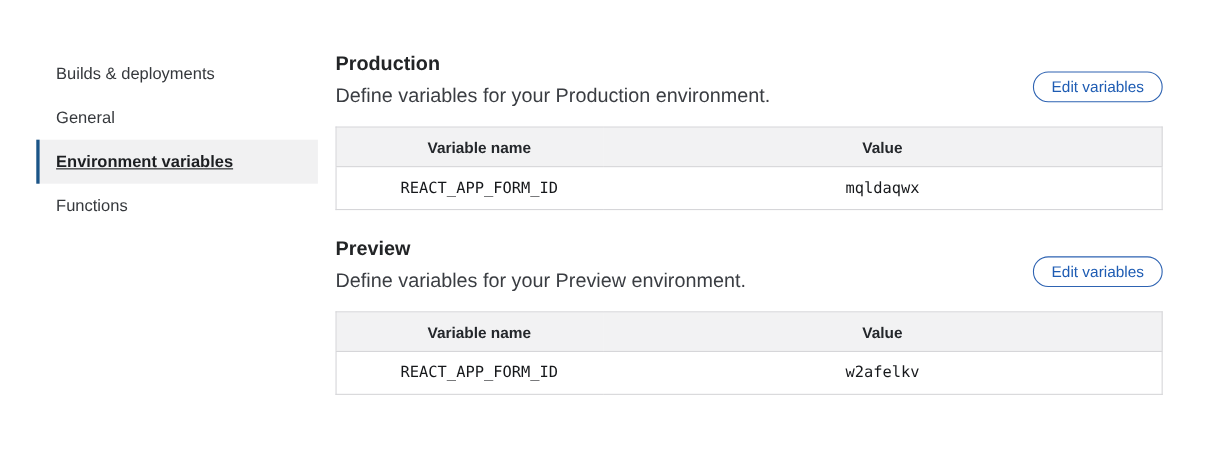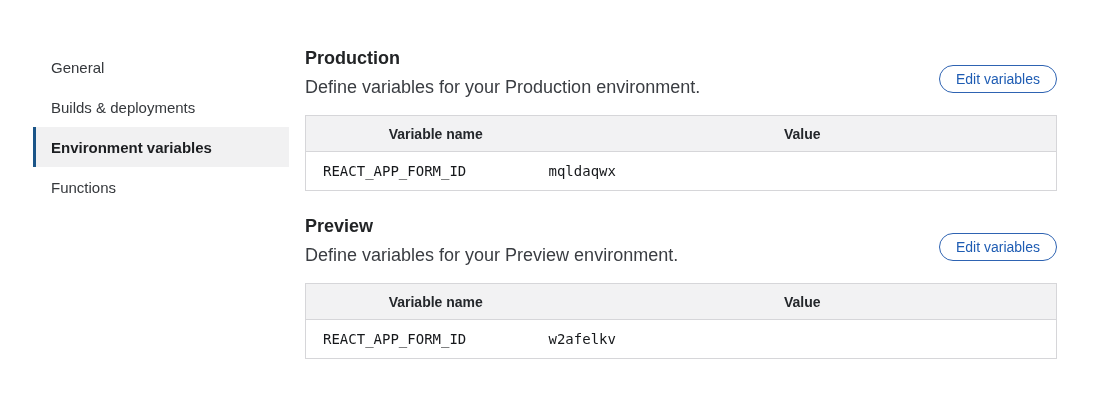--- a/index.html
+++ b/index.html
@@ -28,20 +28,21 @@
     font-size: 15px;
     color: #35383c;
     cursor: pointer;
     box-sizing: border-box;
   }
   .side-item.selected {
     background: #f1f1f2;
     border-left-color: #1b5588;
     font-weight: 600;
     color: #1c1e21;
+    text-decoration: underline;
   }
 
   
   .section {
     position: absolute;
     left: 305px;
     width: 752px;
   }
   .section.production { top: 48px; }
   .section.preview { top: 216px; }
@@ -92,35 +93,36 @@
     color: #24272b;
     padding: 0;
   }
   .vars-table td {
     height: 38px;
     font-family: "DejaVu Sans Mono", monospace;
     font-size: 14px;
     color: #16181b;
     padding: 0;
     background: #ffffff;
+    text-align: center;
   }
   .vars-table .col-name { padding-left: 17px; }
   .vars-table col.c1 { width: 243px; }
 </style>
 </head>
 <body>
 
 <div class="page">
 
   <nav class="sidebar">
     <div class="side-item">
-      <span>General</span>
+      <span>Builds &amp; deployments</span>
     </div>
     <div class="side-item">
-      <span>Builds &amp; deployments</span>
+      <span>General</span>
     </div>
     <div class="side-item selected">
       <span>Environment variables</span>
     </div>
     <div class="side-item">
       <span>Functions</span>
     </div>
   </nav>
 
   <section class="section production">

